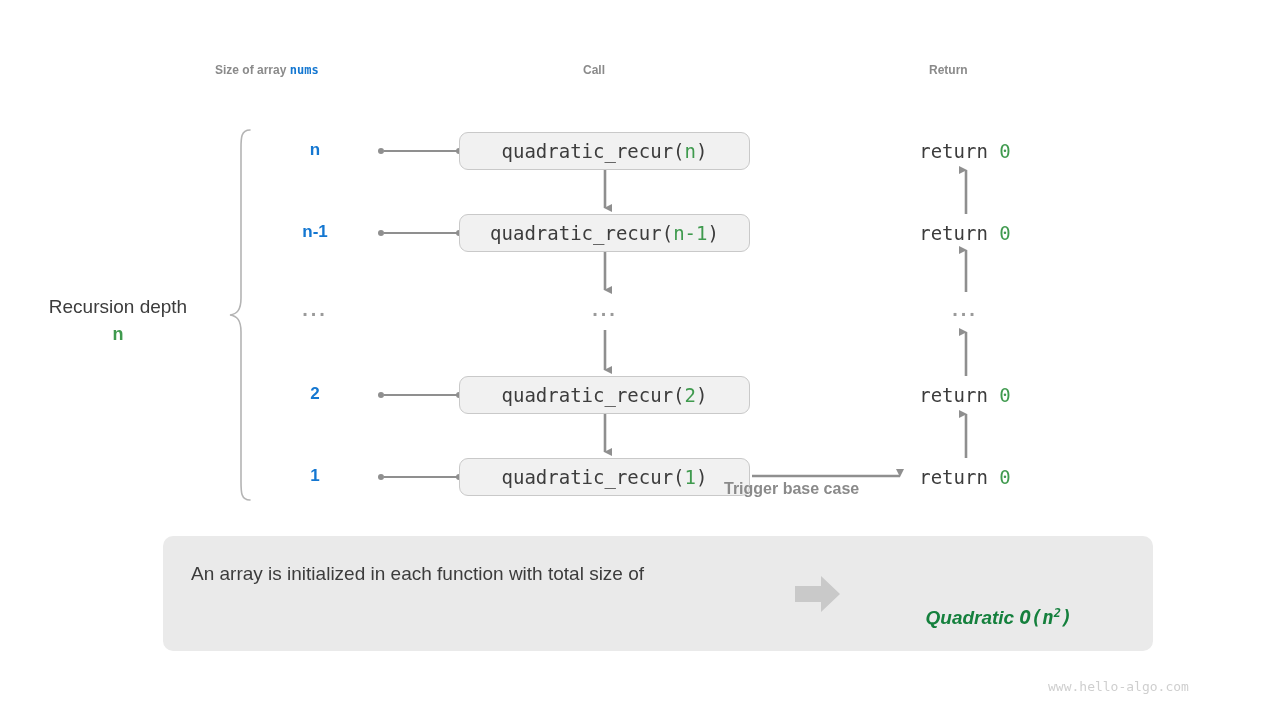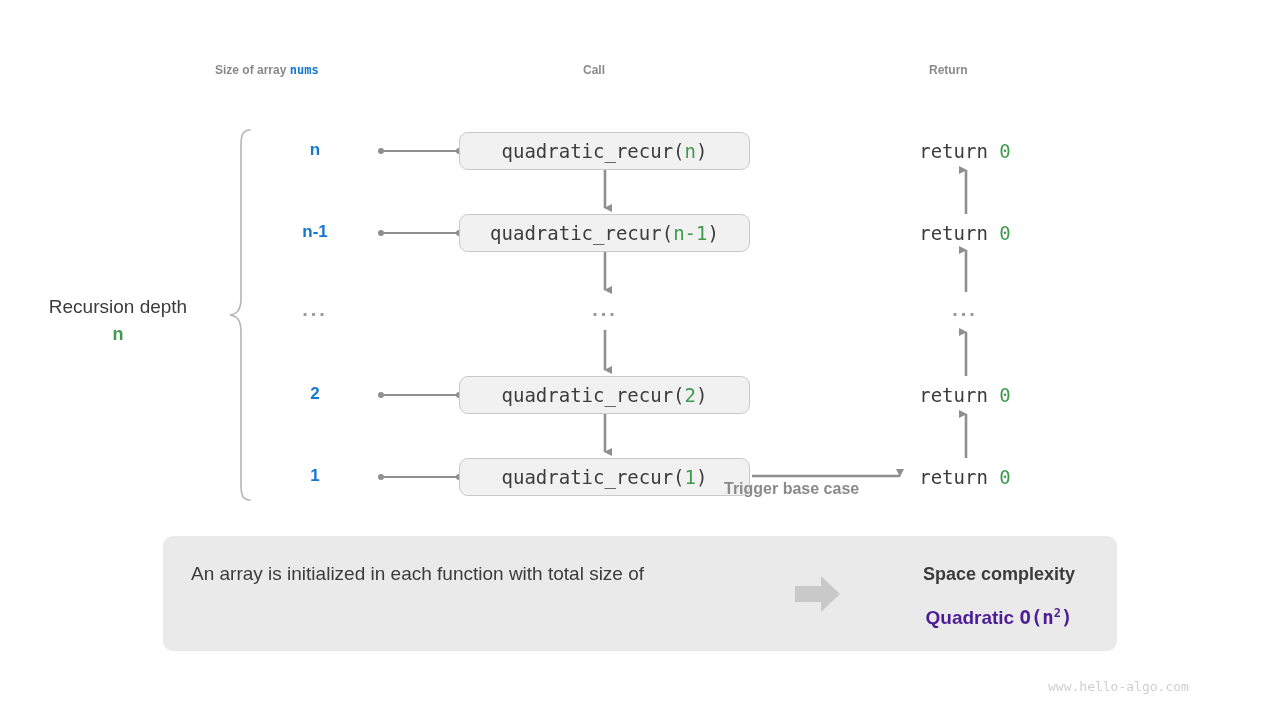--- a/index.html
+++ b/index.html
@@ -65,34 +65,34 @@
     white-space:nowrap;line-height:1.55;
   }
   .rec-depth .n{font-weight:bold;color:#3f9a4e;font-size:18px;}
 
   .trigger{
     font-size:16px;font-weight:bold;color:#8a8a8a;white-space:nowrap;
   }
 
   
   .summary{
-    background:#eaeaea;border-radius:10px;
+    background:#eaeaea;border-radius:10px;padding-left:36px;
   }
   .sum-line1{
     font-size:19px;color:#3c3c3c;white-space:nowrap;
   }
   .sum-formula{
     font-size:20px;font-weight:bold;white-space:nowrap;color:#6b6b6b;
   }
   .sum-formula .b{color:#1477d1;}
   .sum-right-title{
     font-size:18px;font-weight:bold;color:#3c3c3c;white-space:nowrap;
   }
   .sum-right-val{
-    font-size:19px;font-weight:bold;color:#4c1d95;white-space:nowrap;
+    font-size:19px;font-weight:bold;color:#15803d;white-space:nowrap;font-style:italic;
   }
   .sum-right-val sup{font-size:12px;}
 
   .watermark{
     font-family:"DejaVu Sans Mono","Liberation Mono",monospace;
     font-size:13px;color:#cfcfcf;white-space:nowrap;
   }
   svg{display:block;overflow:visible;}
 </style>
 </head>
@@ -220,21 +220,20 @@
 
     <div class="abs sum-line1" style="left:28px;top:27px;">An array is initialized in each function with total size of</div>
 
 
     <div class="abs" style="left:632px;top:38px;">
       <svg width="46" height="40" viewBox="0 0 46 40">
         <path d="M0,12 L26,12 L26,2 L45,20 L26,38 L26,28 L0,28 Z" fill="#c9c9c9"></path>
       </svg>
     </div>
 
-    <div class="abs sum-right-title" style="left:718px;top:28px;width:236px;text-align:center;">Space complexity</div>
 
     <div class="abs sum-right-val" style="left:718px;top:70px;width:236px;text-align:center;">
       <span>Quadratic</span>
       <span class="mono">O(n</span><sup class="mono">2</sup><span class="mono">)</span>
     </div>
   </div>
 
   <div class="abs watermark" style="left:1048px;top:679px;">www.hello-algo.com</div>
 
 </div>

